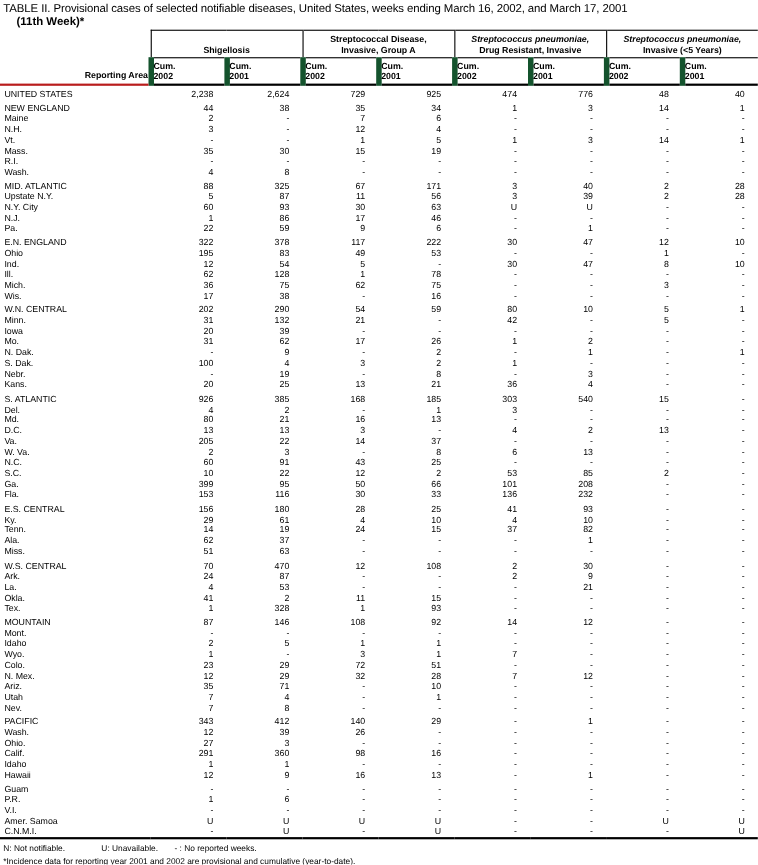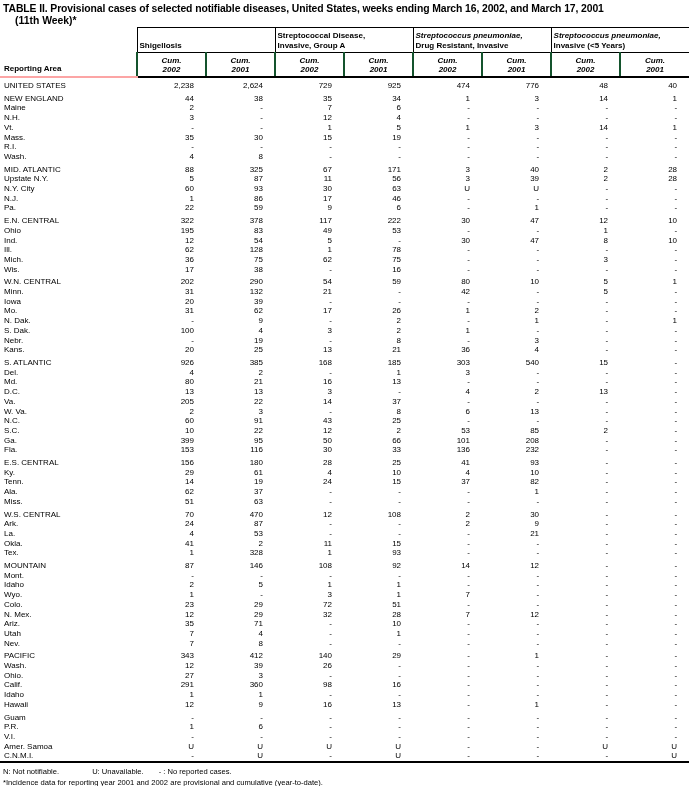--- a/index.html
+++ b/index.html
@@ -5,51 +5,51 @@
   * { box-sizing: border-box; }
   html, body { margin: 0; padding: 0; }
   body {
     width: 689px; height: 786px;
     background: #fff; color: #000;
     font-family: "Liberation Sans", "DejaVu Sans", sans-serif;
     -webkit-font-smoothing: antialiased;
   }
   .page { width: 689px; padding-top: 3px; }
   .title1 {
-    font-size: 10.4px; font-weight: bold; line-height: 12px;
+    font-size: 10.4px; font-weight: normal; line-height: 12px;
     padding-left: 3px; white-space: nowrap; letter-spacing: -0.1px;
   }
   .title2 {
     font-size: 10.4px; font-weight: bold; line-height: 12px;
     padding-left: 15px; margin-bottom: 0;
   }
   table.mmwr {
     width: 689px; border-collapse: collapse; table-layout: fixed;
     border-bottom: 2px solid #000;
   }
   col.c-area { width: 137px; }
   col.c-val  { width: 69px; }
   th { font-weight: bold; font-size: 8px; padding: 0; }
   th.rahead {
-    text-align: left; vertical-align: bottom;
-    padding: 0 0 3px 4px; border-bottom: 2px solid #fca5a5;
+    text-align: right; vertical-align: bottom;
+    padding: 0 0 3px 4px; border-bottom: 2px solid #b91c1c;
   }
   tr.group-row th.group {
     border-top: 1px solid #000;
     border-left: 1px solid #000;
     border-bottom: 1px solid #000;
-    vertical-align: bottom; text-align: left;
+    vertical-align: bottom; text-align: center;
     padding: 3px 2px 2px 2px; line-height: 9.5px;
   }
   .gline1 { min-height: 9.5px; }
   .gline1.it { font-style: italic; }
   tr.cum-row th.cum {
-    border-left: 2px solid #14532d;
+    border-left: 5px solid #14532d;
     border-bottom: 2px solid #000;
-    text-align: center; padding: 3px 0 2px 0; line-height: 9px; font-style: italic;
+    text-align: left; padding: 3px 0 2px 0; line-height: 9px;
   }
   tbody td {
     font-size: 8px; line-height: 9.7px; padding: 0;
     white-space: nowrap; overflow: hidden;
   }
   tbody tr.first-row td { padding-top: 3px; }
   td.area { text-align: left; padding-left: 4px; }
   td.val  { text-align: right; padding-right: 12px; }
   tr.gap td { height: 3px; line-height: 3px; font-size: 1px; padding: 0; }
   .footnotes { padding: 4px 0 0 3px; font-size: 7.6px; line-height: 10.5px; }
@@ -277,21 +277,21 @@
           <td class="val">6</td>
           <td class="val">-</td>
           <td class="val">1</td>
           <td class="val">-</td>
           <td class="val">-</td>
         </tr>
         <tr class="gap">
           <td colspan="9"></td>
         </tr>
         <tr>
-          <td class="area">E.N. CENTRAL</td>
+          <td class="area">E.N. ENGLAND</td>
           <td class="val">322</td>
           <td class="val">378</td>
           <td class="val">117</td>
           <td class="val">222</td>
           <td class="val">30</td>
           <td class="val">47</td>
           <td class="val">12</td>
           <td class="val">10</td>
         </tr>
         <tr>
@@ -896,17 +896,17 @@
           <td class="val">-</td>
           <td class="val">-</td>
           <td class="val">-</td>
           <td class="val">U</td>
         </tr>
       </tbody>
   </table>
 
   <div class="footnotes">
     <div class="legend">
-      <span class="lg0">N: Not notifiable.</span><span class="lg1">U: Unavailable.</span><span>- : No reported cases.</span>
+      <span class="lg0">N: Not notifiable.</span><span class="lg1">U: Unavailable.</span><span>- : No reported weeks.</span>
     </div>
     <div>*Incidence data for reporting year 2001 and 2002 are provisional and cumulative (year-to-date).</div>
   </div>
 </div>
 
 </body></html>

